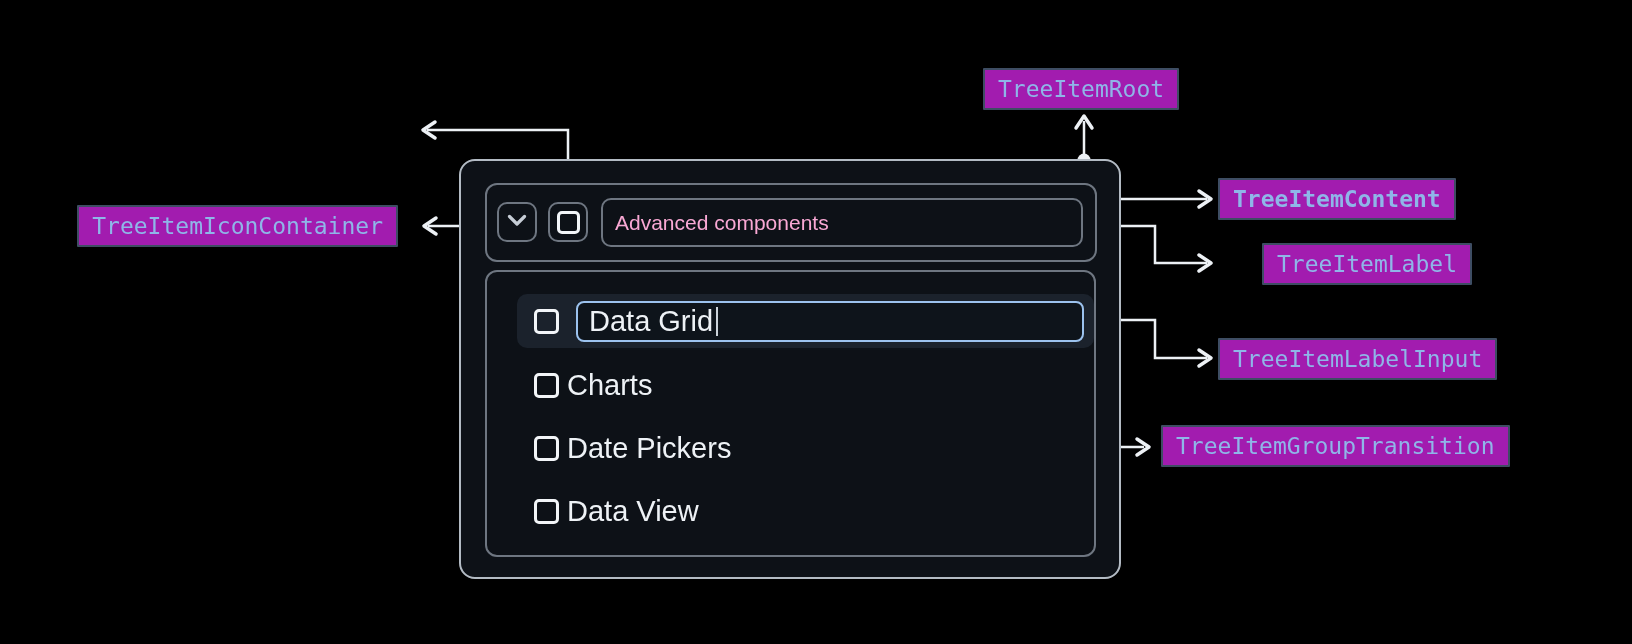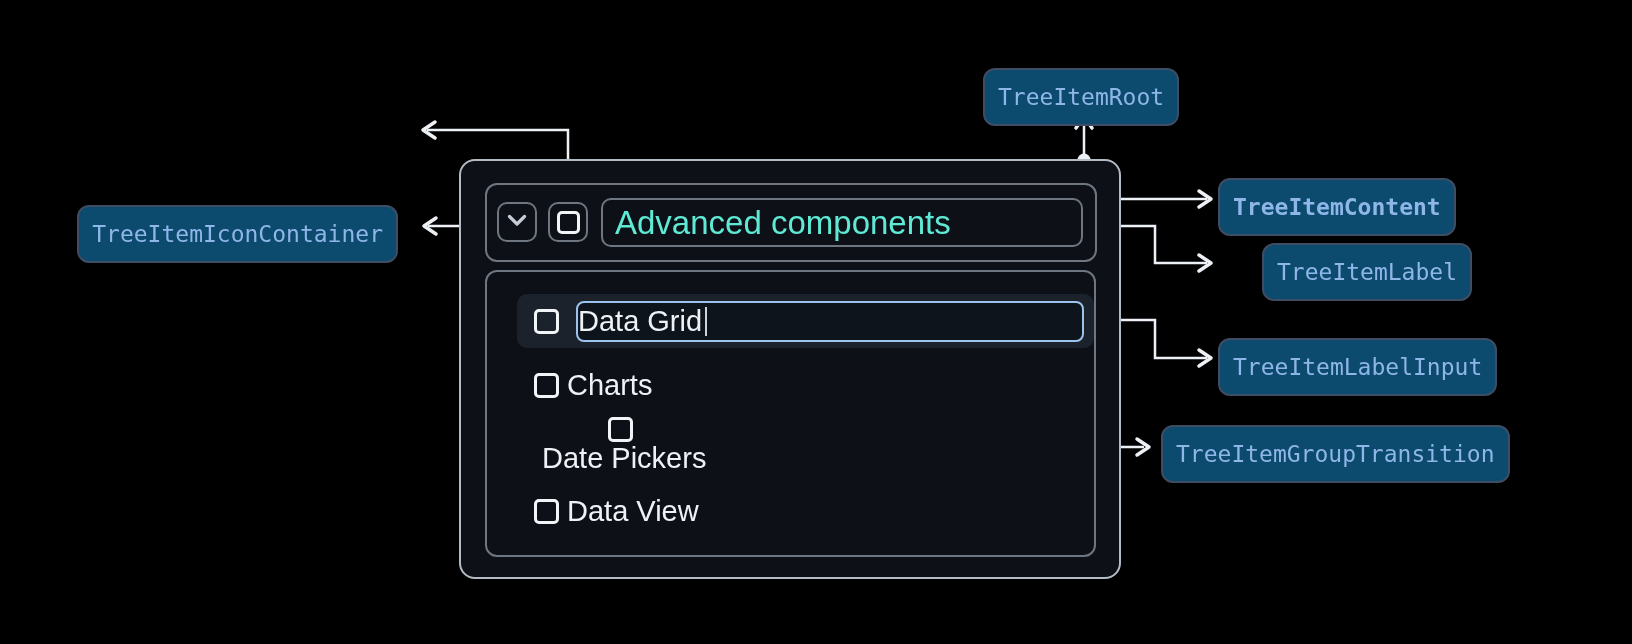--- a/index.html
+++ b/index.html
@@ -6,25 +6,25 @@
   #canvas {
     position:relative; width:1632px; height:644px; background:#000; overflow:hidden;
     font-family:"Liberation Sans", sans-serif;
   }
 
   
   .badge {
     position:absolute;
     font-family:"DejaVu Sans Mono", monospace;
     font-size:23px; line-height:28px;
-    padding:13px 13px;
+    padding:5px 13px;
     color:#8fb6e8;
-    background:#0c4a6e;
+    background:#a21caf;
     border:2px solid #3e4d63;
-    border-radius:12px;
+    border-radius:1px;
     white-space:nowrap;
     box-sizing:border-box;
   }
   .b-checkbox       { top:108px; right:1230px; }
   .b-iconcontainer  { top:205px; right:1234px; }
   .b-root           { top:68px;  left:983px;  }
   .b-content        { top:178px; left:1218px;font-weight:bold; }
   .b-label          { top:243px; left:1262px; }
   .b-labelinput     { top:338px; left:1218px; }
   .b-grouptransition{ top:425px; left:1161px; }
@@ -61,42 +61,42 @@
     box-sizing:border-box; width:23px; height:23px;
     border:3px solid #f2f5f8; border-radius:5px;
     background:transparent;
   }
   .label-box {
     position:absolute; left:114px; top:13px; width:482px; height:49px;
     box-sizing:border-box;
     border:2px solid #6e7681; border-radius:10px;
     display:flex; align-items:center;
     padding-left:12px;
-    color:#5eead4; font-size:33px;
+    color:#f9a8d4; font-size:21px;
   }
   .group-box {
     position:absolute; left:24px; top:109px; width:611px; height:287px;
     box-sizing:border-box;
     border:2px solid #6e7681; border-radius:12px;
   }
   .row { position:absolute; display:flex; align-items:center; color:#eef2f6; font-size:29px; }
   .row .cbx { width:25px; height:25px; flex:0 0 auto; }
   .row-edit {
     left:30px; top:22px; width:577px; height:54px;
     background:#1b222c; border-radius:10px;
   }
   .row-edit .cbx { margin-left:17px; }
   .row-plain { left:47px; height:62px; }
   .row-plain .row-label { margin-left:8px; }
-  .r1 { top:82px; } .r2 { top:145px;flex-direction:column; } .r3 { top:208px; }
+  .r1 { top:82px; } .r2 { top:145px; } .r3 { top:208px; }
   .label-input {
     margin-left:17px; width:508px; height:41px; box-sizing:border-box;
     background:#0e141b;
     border:2px solid #9cc2ee; border-radius:8px;
-    display:flex; align-items:center; 
+    display:flex; align-items:center; padding-left:11px;
     color:#eef2f6; font-size:29px;
   }
   .caret { display:inline-block; width:2px; height:29px; background:#cbd3da; margin-left:3px; }
 </style>
 </head>
 <body>
 
 <div id="canvas">
 
   <svg id="connectors" viewBox="0 0 1632 644">

